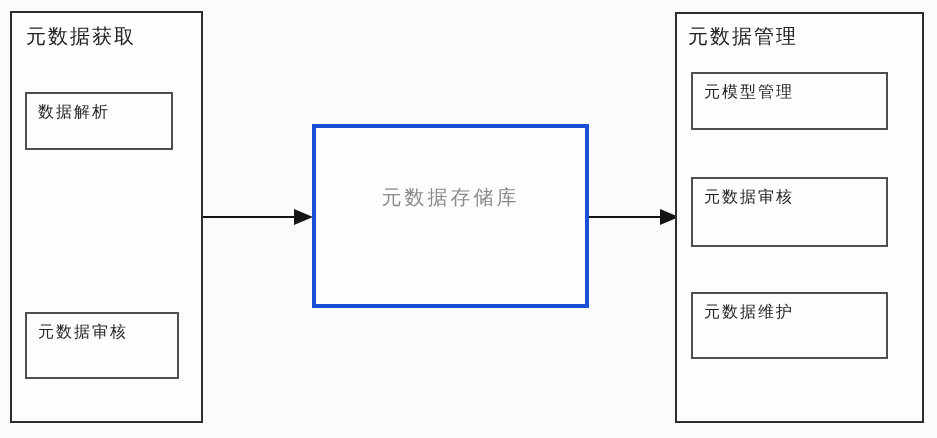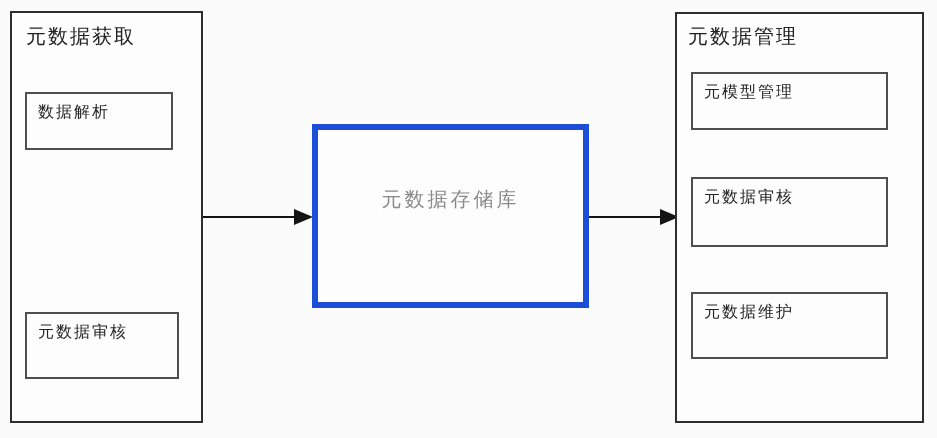--- a/index.html
+++ b/index.html
@@ -41,21 +41,21 @@
     letter-spacing: 2px;
     color: #242424;
     white-space: nowrap;
   }
   #center-box {
     position: absolute;
     left: 312px;
     top: 124px;
     width: 277px;
     height: 184px;
-    border: 6px solid #1d4ed8;
+    border: 4px solid #1d4ed8;
     background: #fdfdfd;
   }
   #center-box .center-label {
     display: block;
     padding-top: 56px;
     text-align: center;
     font-size: 20px;
     letter-spacing: 3px;
     color: #8a8a8a;
     white-space: nowrap;

